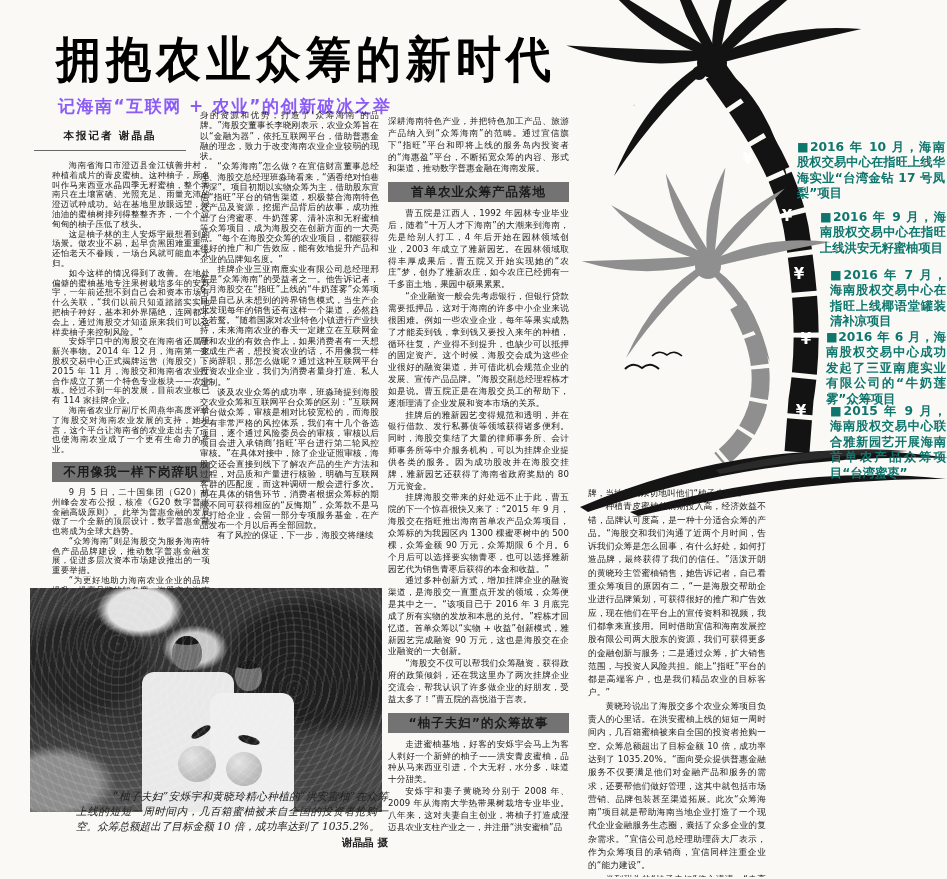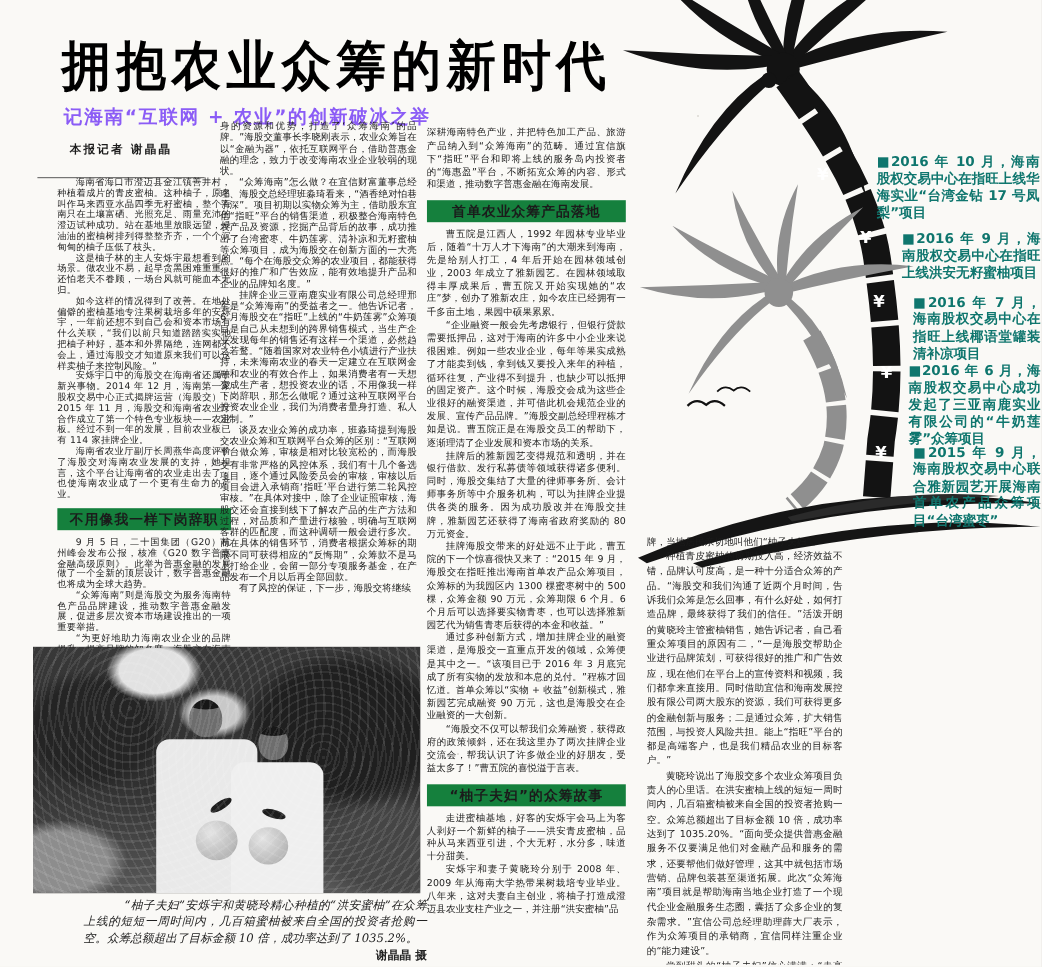--- a/index.html
+++ b/index.html
@@ -10,51 +10,51 @@
                    radial-gradient(1px 1px at 67% 12%,#cdcac3 0 1px,transparent 1px),
                    radial-gradient(1px 1px at 44% 78%,#ccc9c2 0 1px,transparent 1px),
                    radial-gradient(1px 1px at 88% 55%,#cfccc5 0 1px,transparent 1px);}
   .abs{position:absolute;}
   
   .headline{left:56px;top:30px;width:560px;font-size:45px;font-weight:900;letter-spacing:5px;
         color:#000;white-space:nowrap;transform:scaleY(1.08);}
   .subhead{left:58px;top:95px;width:520px;font-size:17px;font-weight:700;letter-spacing:1.5px;color:#8b5cf6;}
   
   .byline{left:34px;top:129px;width:152px;text-align:center;font-size:10.5px;font-weight:700;
-        padding-bottom:18px;border-bottom:1px solid #666;letter-spacing:2px;}
+        padding-bottom:7px;border-bottom:1px solid #666;letter-spacing:2px;}
   
   .col{z-index:2;text-align:justify;}
   .col p{margin:0;text-indent:2em;}
   .col p.cont{text-indent:0;}
   .c1{left:30px;top:161px;width:158px;font-size:8.4px;line-height:9.8px;letter-spacing:.25px;height:428px;overflow:hidden;margin-left:22px;}
   .c2{left:200px;top:110px;width:179px;font-size:8.6px;line-height:10.25px;letter-spacing:.1px;height:470px;overflow:hidden;}
   .c3{left:388px;top:116px;width:181px;font-size:8.6px;line-height:11.85px;letter-spacing:.1px;height:762px;overflow:hidden;}
   .c4{left:588px;top:487px;width:178px;font-size:8.7px;line-height:13.3px;letter-spacing:.1px;height:390px;overflow:hidden;}
   .sec-h{display:block;text-align:center;font-size:12.5px;font-weight:700;letter-spacing:1px;
-        background:#15803d;margin:7px 0 6px;padding:3px 0;text-indent:0;line-height:14px;}
+        background:#737373;margin:7px 0 6px;padding:3px 0;text-indent:0;line-height:14px;}
   
   .photo{left:30px;top:588px;width:352px;height:224px;overflow:hidden;background:
      radial-gradient(70px 45px at 110px 22px,#e2e2e2 0 45%,transparent 62%),
      radial-gradient(55px 38px at 165px 60px,#c8c8c8 0 40%,transparent 60%),
      radial-gradient(130px 95px at 285px 75px,#1f1f1f 0 58%,transparent 76%),
      radial-gradient(95px 75px at 55px 75px,#242424 0 55%,transparent 74%),
      radial-gradient(110px 70px at 330px 185px,#454545 0 50%,transparent 70%),
      radial-gradient(90px 55px at 25px 195px,#8d8d8d 0 48%,transparent 68%),
      linear-gradient(180deg,#383838,#303030 55%,#585858);}
   .photo::after{content:"";position:absolute;inset:0;
      background:repeating-radial-gradient(circle at 25% 25%,rgba(255,255,255,.09) 0 2px,transparent 2px 8px),
                 repeating-radial-gradient(circle at 75% 45%,rgba(255,255,255,.08) 0 1.5px,transparent 1.5px 7px);}
   .fig{position:absolute;}
   .head{position:absolute;border-radius:50% 50% 46% 46%;background:#6d6d6d;overflow:hidden;}
   .head::before{content:"";position:absolute;left:-2px;top:-3px;right:-2px;height:12px;background:#171717;border-radius:50%;}
   .torso{position:absolute;background:#e9e9e9;border-radius:12px 12px 0 0;}
   .pomelo{position:absolute;border-radius:50%;background:radial-gradient(circle at 35% 30%,#e4e4e4,#b9b9b9 70%,#8f8f8f);}
   .sprig{position:absolute;width:22px;height:8px;background:#1d1d1d;border-radius:60% 40%;transform:rotate(-28deg);}
   
-  .caption{left:76px;top:816px;width:312px;font-family:"DejaVu Serif",serif;font-style:italic;
+  .caption{left:76px;top:789px;width:312px;font-family:"DejaVu Serif",serif;font-style:italic;
         font-size:10.6px;line-height:15.2px;text-align:justify;text-indent:3.5em;color:#222;}
   .caption .photo-credit{float:right;font-weight:700;font-style:normal;font-family:"DejaVu Sans",sans-serif;}
   
   .bullet{z-index:3;font-size:12.3px;font-weight:700;line-height:15.4px;text-align:justify;color:#0f766e;}
   .b1{left:797px;top:140px;width:148px;}
   .b2{left:820px;top:210px;width:126px;}
   .b3{left:830px;top:268px;width:116px;}
   .b4{left:826px;top:330px;width:120px;}
   .b5{left:830px;top:404px;width:116px;}
   

